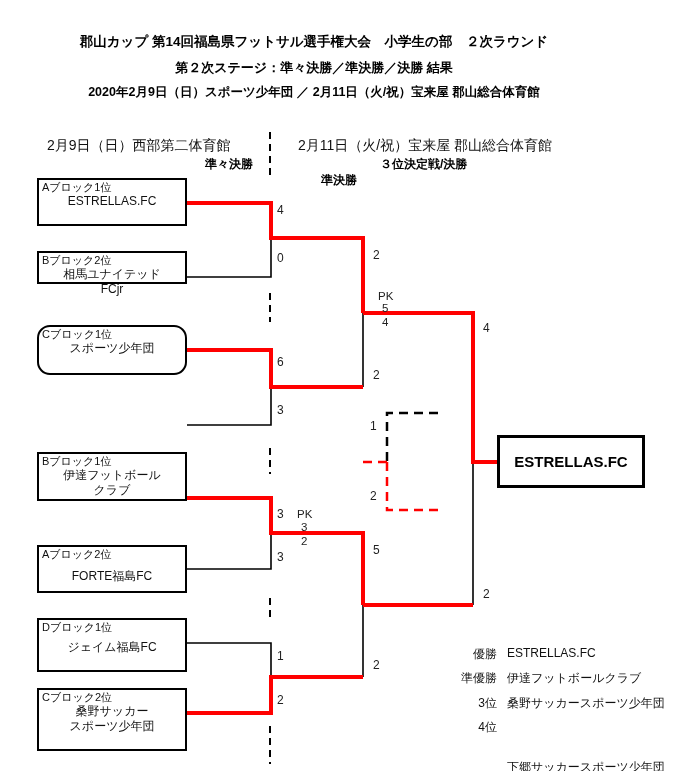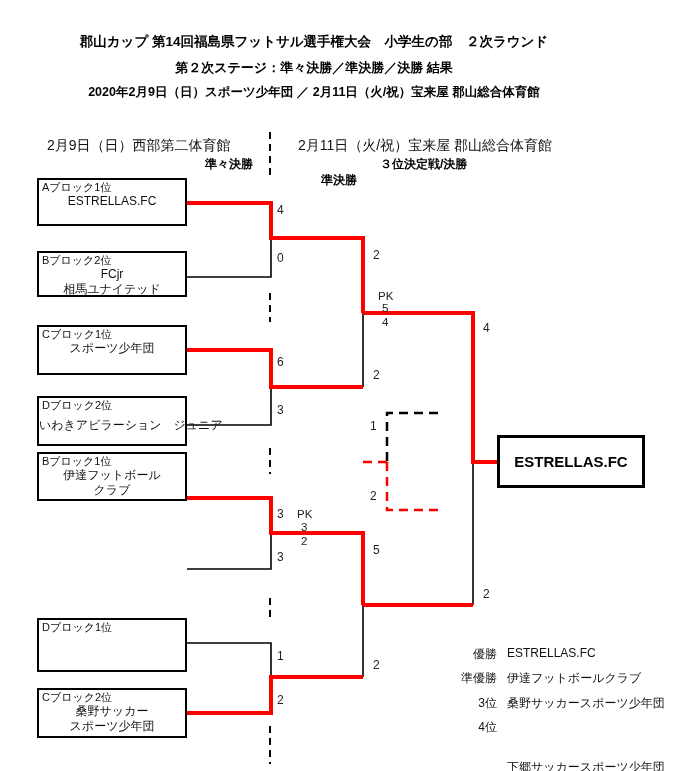--- a/index.html
+++ b/index.html
@@ -80,44 +80,45 @@
       <polyline points="363,462 387,462" stroke="#ff0000"></polyline>
       <polyline points="387,462 387,510 438,510" stroke="#ff0000"></polyline>
     </g>
   </svg>
 
   <div class="team-box" style="top:178px;height:48px;">
     <div class="seed">Aブロック1位</div>
     <div class="tname">ESTRELLAS.FC</div>
     <div class="tname"></div>
   </div>
-  <div class="team-box" style="top:251px;height:46px;">
+  <div class="team-box" style="top:251px;height:33px;">
     <div class="seed">Bブロック2位</div>
+    <div class="tname">相馬ユナイテッド</div>
     <div class="tname">FCjr</div>
-    <div class="tname">相馬ユナイテッド</div>
   </div>
-  <div class="team-box" style="top:325px;height:50px;">
+  <div class="team-box" style="top:325px;height:50px;border-radius:13px;">
     <div class="seed">Cブロック1位</div>
     <div class="tname">スポーツ少年団</div>
-  </div>
-  <div class="team-box" style="top:396px;height:50px;">
-    <div class="seed">Dブロック2位</div>
-    <div class="tname" style="margin-top:6px;">いわきアビラーション　ジュニア</div>
-    <div class="tname"></div>
   </div>
   <div class="team-box" style="top:452px;height:49px;">
     <div class="seed">Bブロック1位</div>
     <div class="tname">伊達フットボール</div>
     <div class="tname">クラブ</div>
   </div>
+  <div class="team-box" style="top:545px;height:48px;">
+    <div class="seed">Aブロック2位</div>
+    <div class="tname" style="margin-top:8px;">FORTE福島FC</div>
+    <div class="tname"></div>
+  </div>
   <div class="team-box" style="top:618px;height:54px;">
     <div class="seed">Dブロック1位</div>
+    <div class="tname" style="margin-top:6px;">ジェイム福島FC</div>
     <div class="tname"></div>
   </div>
-  <div class="team-box" style="top:688px;height:50px;">
+  <div class="team-box" style="top:688px;height:63px;">
     <div class="seed">Cブロック2位</div>
     <div class="tname">桑野サッカー</div>
     <div class="tname">スポーツ少年団</div>
   </div>
 
   <div class="score" style="left:277px;top:203px;">4</div>
   <div class="score" style="left:277px;top:251px;">0</div>
   <div class="score" style="left:277px;top:355px;">6</div>
   <div class="score" style="left:277px;top:403px;">3</div>
   <div class="score" style="left:277px;top:507px;">3</div>

